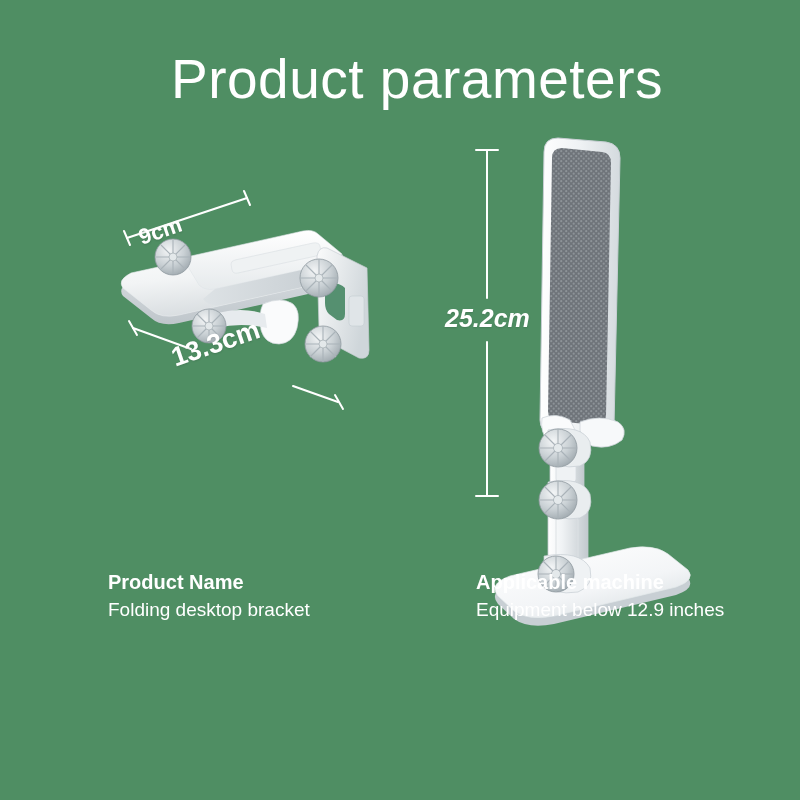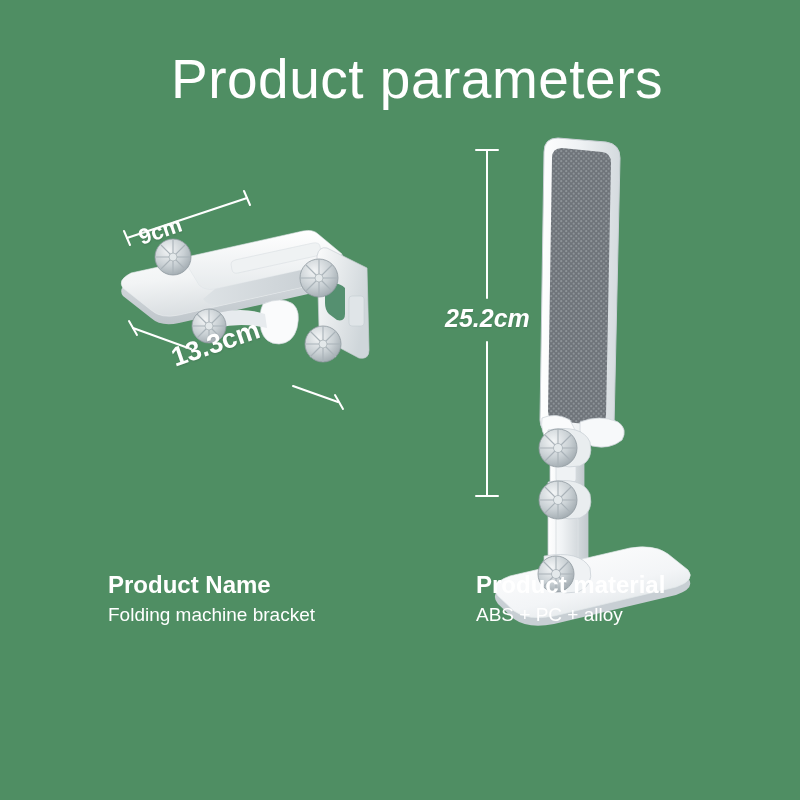--- a/index.html
+++ b/index.html
@@ -52,21 +52,21 @@
     position:absolute;
     left:0; top:570px;
     width:800px;
     display:grid;
     grid-template-columns:368px 1fr;
     row-gap:44px;
     padding-left:108px;
   }
   .spec-item { color:#FFFFFF; }
   .spec-title {
-    font-size:24px;
+    font-size:20px;
     font-weight:bold;
     line-height:1.25;
     margin-bottom:3px;
   }
   .spec-value {
     font-size:19px;
     font-weight:400;
     line-height:1.3;
   }
 </style>
@@ -289,24 +289,24 @@
   </div>
 
   <div class="dim-label" id="dim-9cm">9cm</div>
   <div class="dim-label" id="dim-133cm">13.3cm</div>
   <div class="dim-label" id="dim-252cm">25.2cm</div>
 
   <div id="specs">
 
     <div class="spec-item">
       <div class="spec-title">Product Name</div>
-      <div class="spec-value">Folding machine bracket</div>
+      <div class="spec-value">Folding desktop bracket</div>
     </div>
 
 
-
     <div class="spec-item">
-      <div class="spec-title">Product material</div>
-      <div class="spec-value">ABS + PC + alloy</div>
+      <div class="spec-title">Applicable machine</div>
+      <div class="spec-value">Equipment below 12.9 inches</div>
     </div>
+
 
   </div>
 </div>
 
 </body></html>

